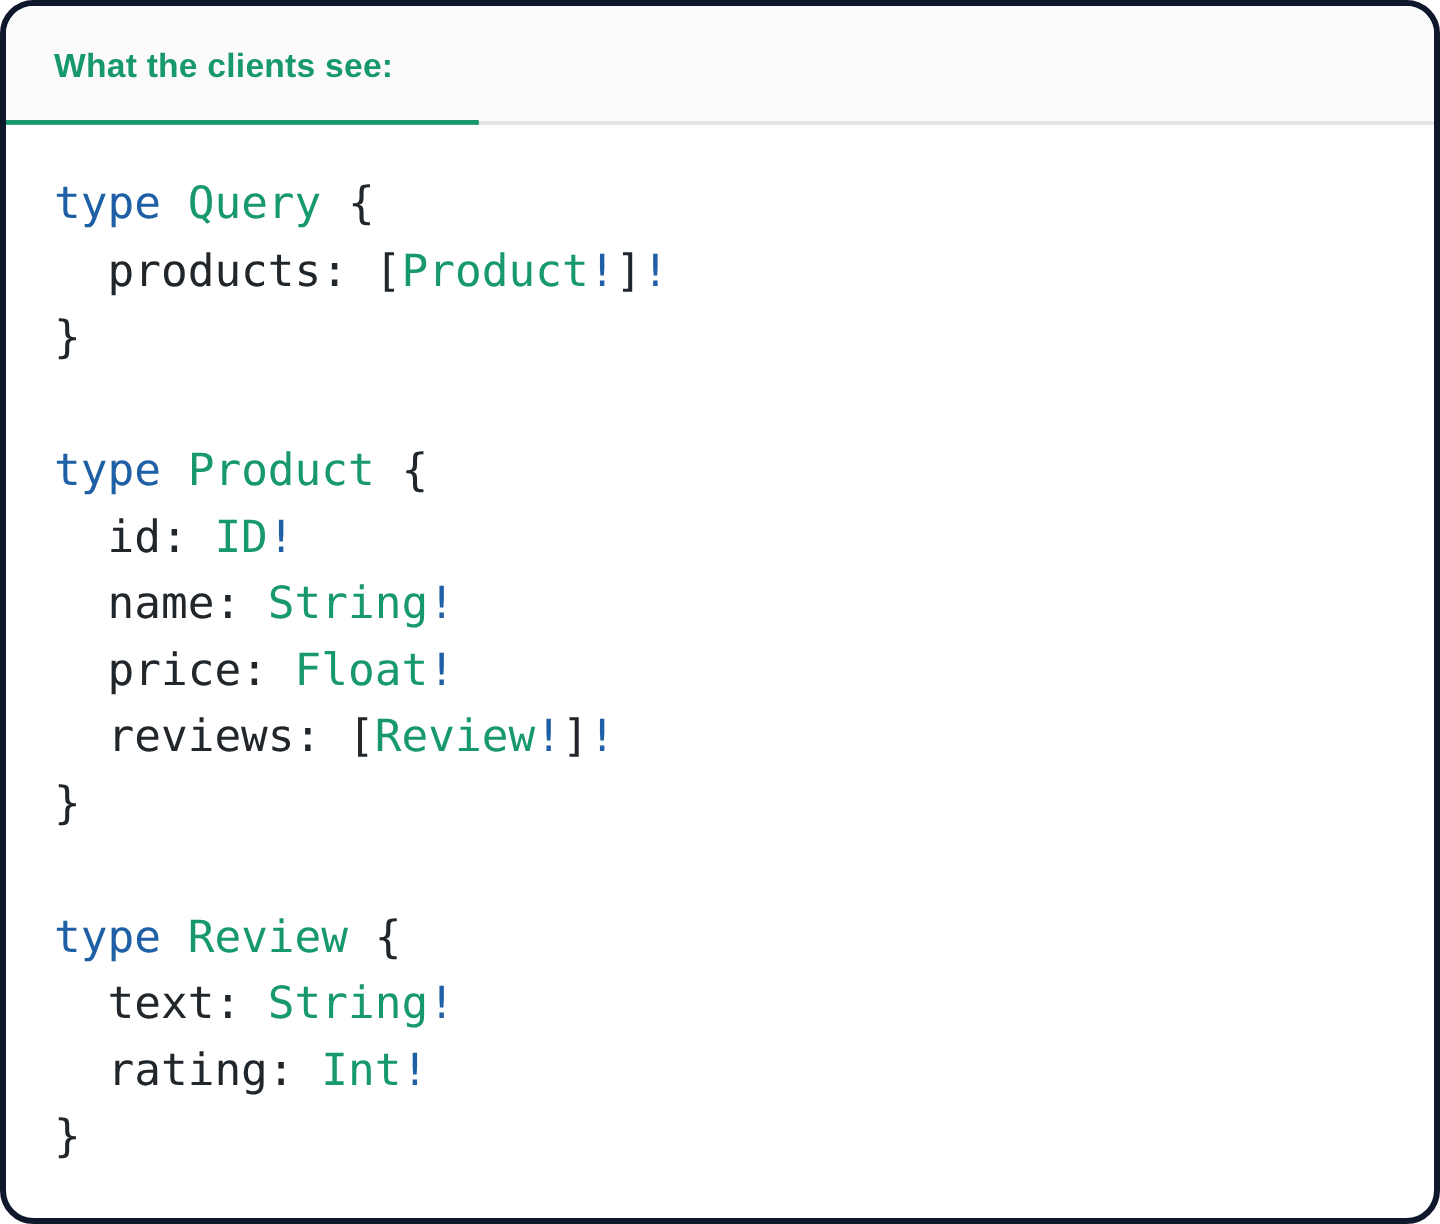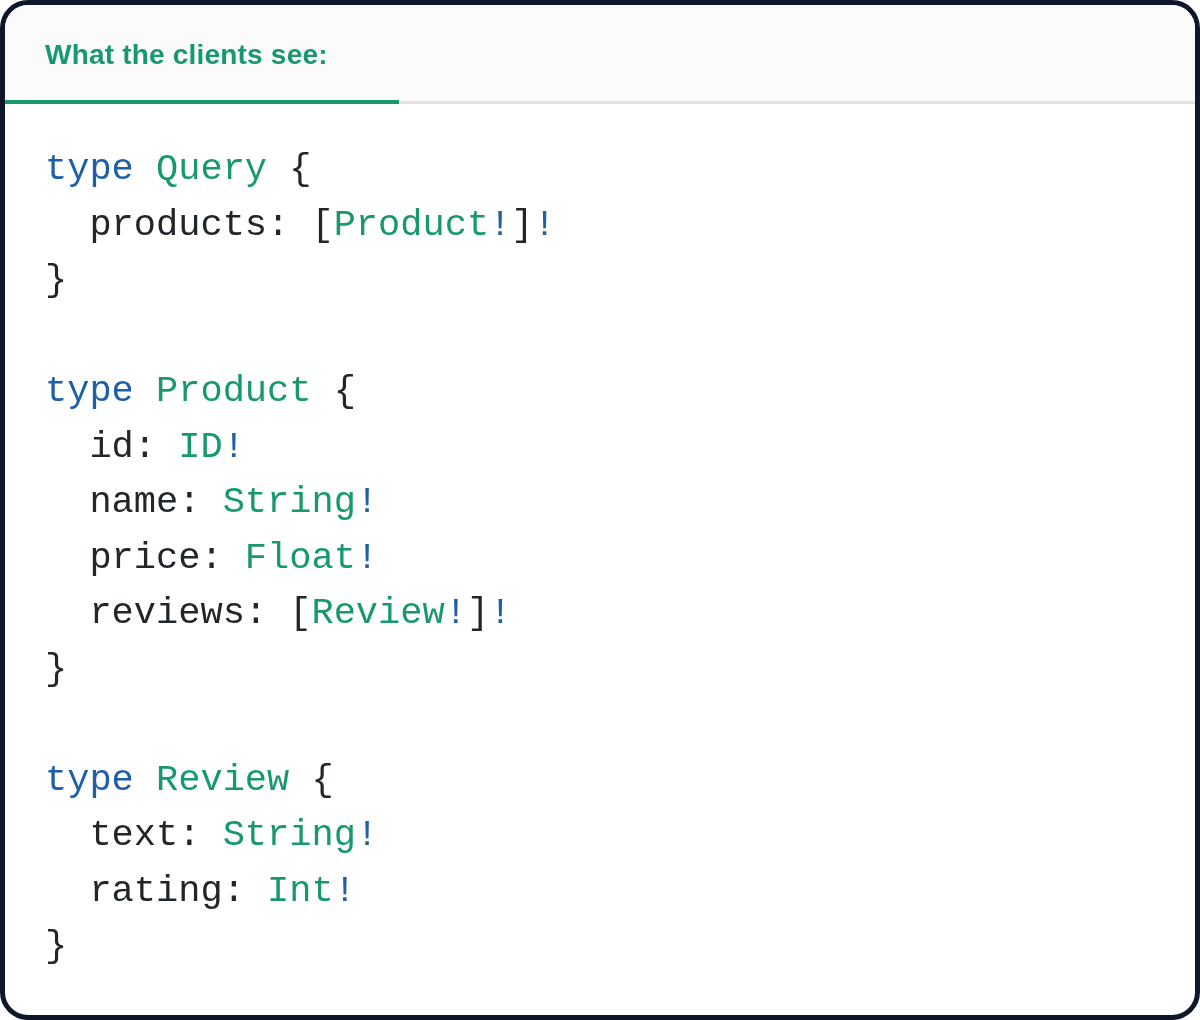--- a/index.html
+++ b/index.html
@@ -49,21 +49,21 @@
   }
   .code-block {
     padding: 38px 40px 40px 40px;
     font-family: "DejaVu Sans Mono", "Liberation Mono", monospace;
     font-size: 37px;
     font-weight: 500;
     line-height: 55.5px;
     white-space: pre;
     color: var(--pl, #21262b);
   }
-  .code-line { min-height: 55.5px; font-family: Liberation Mono, monospace; }
+  .code-line { min-height: 55.5px; }
   .tok-keyword { color: var(--kw, #1e5fa5); }
   .tok-type_name { color: var(--ty, #17986f); }
   .tok-plain { color: var(--pl, #21262b); }
 </style>
 </head>
 <body>
 
 <div class="panel">
   <div class="panel-header" style="background: rgb(251, 251, 251);">
     <span class="panel-title">What the clients see:</span>

